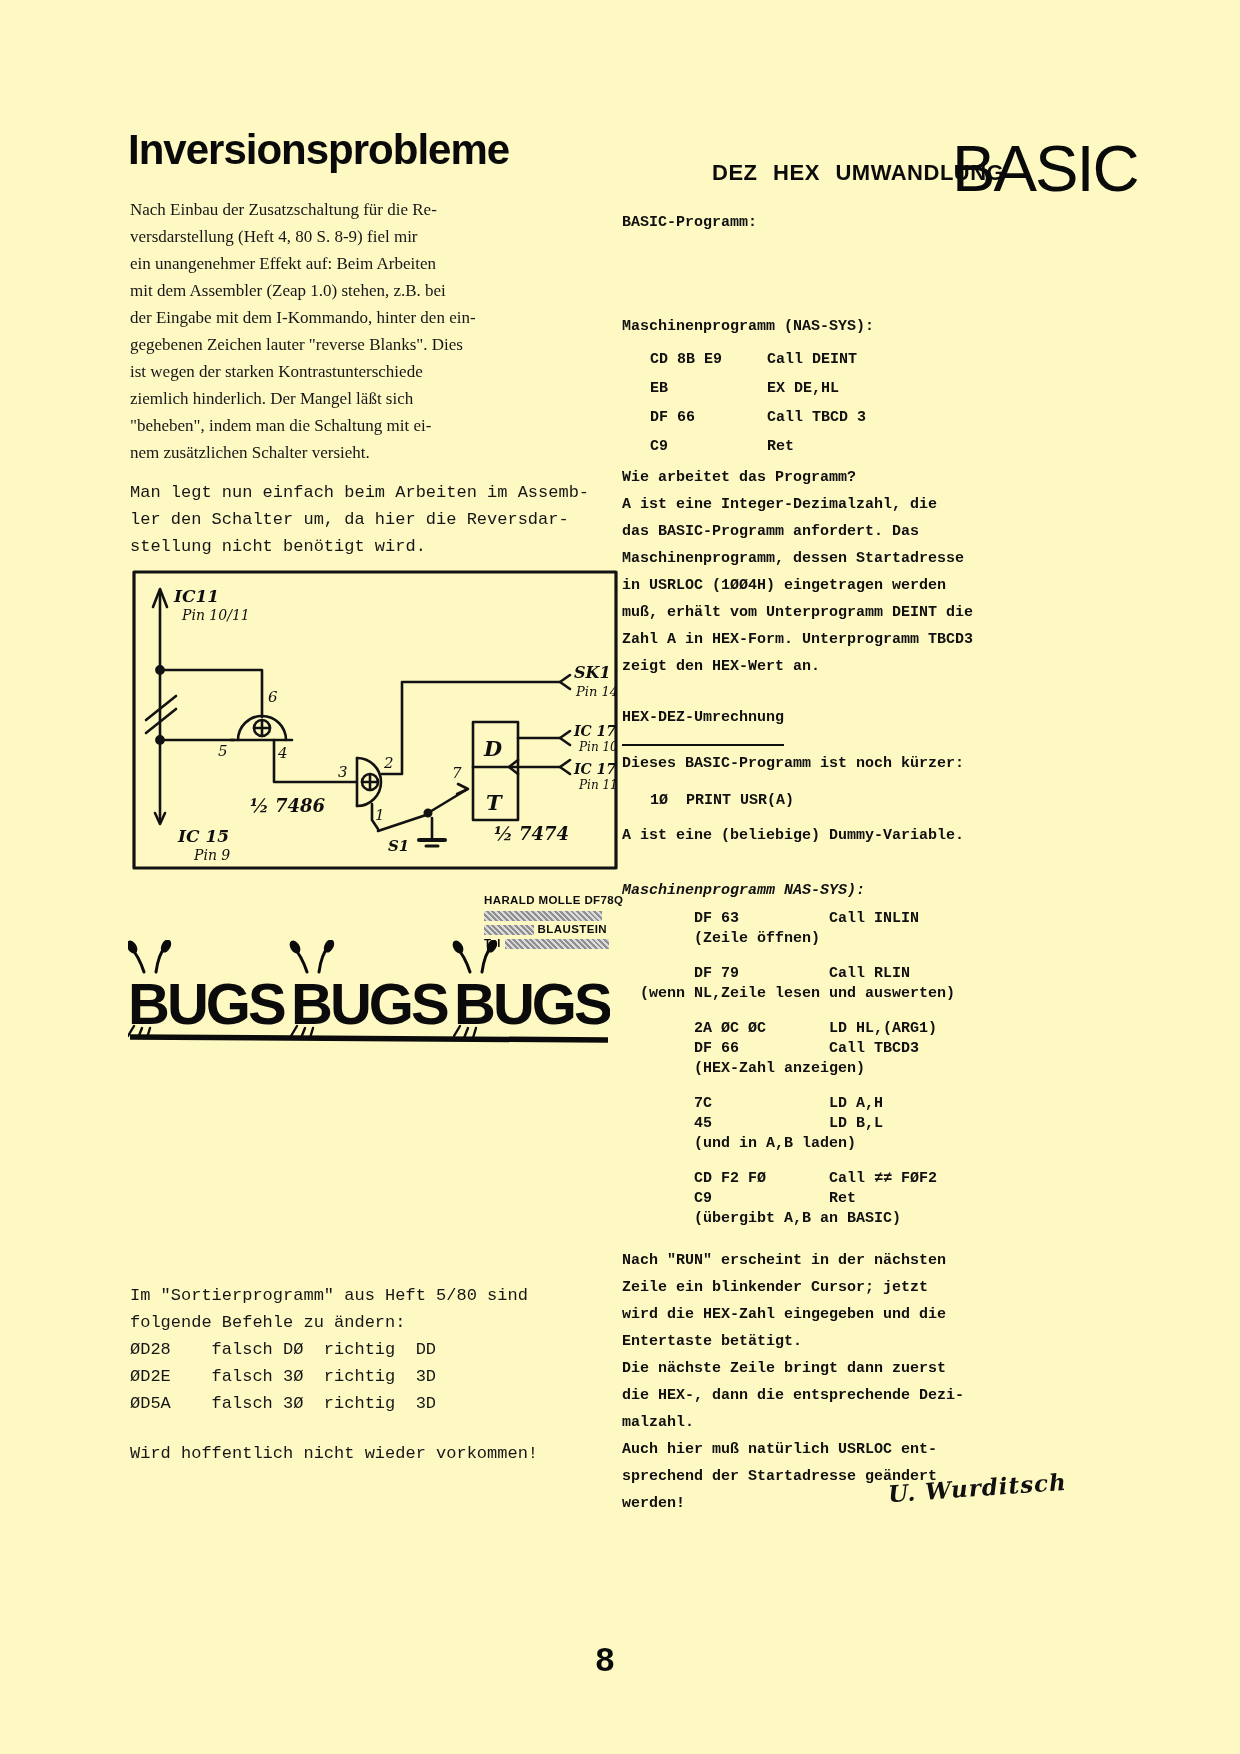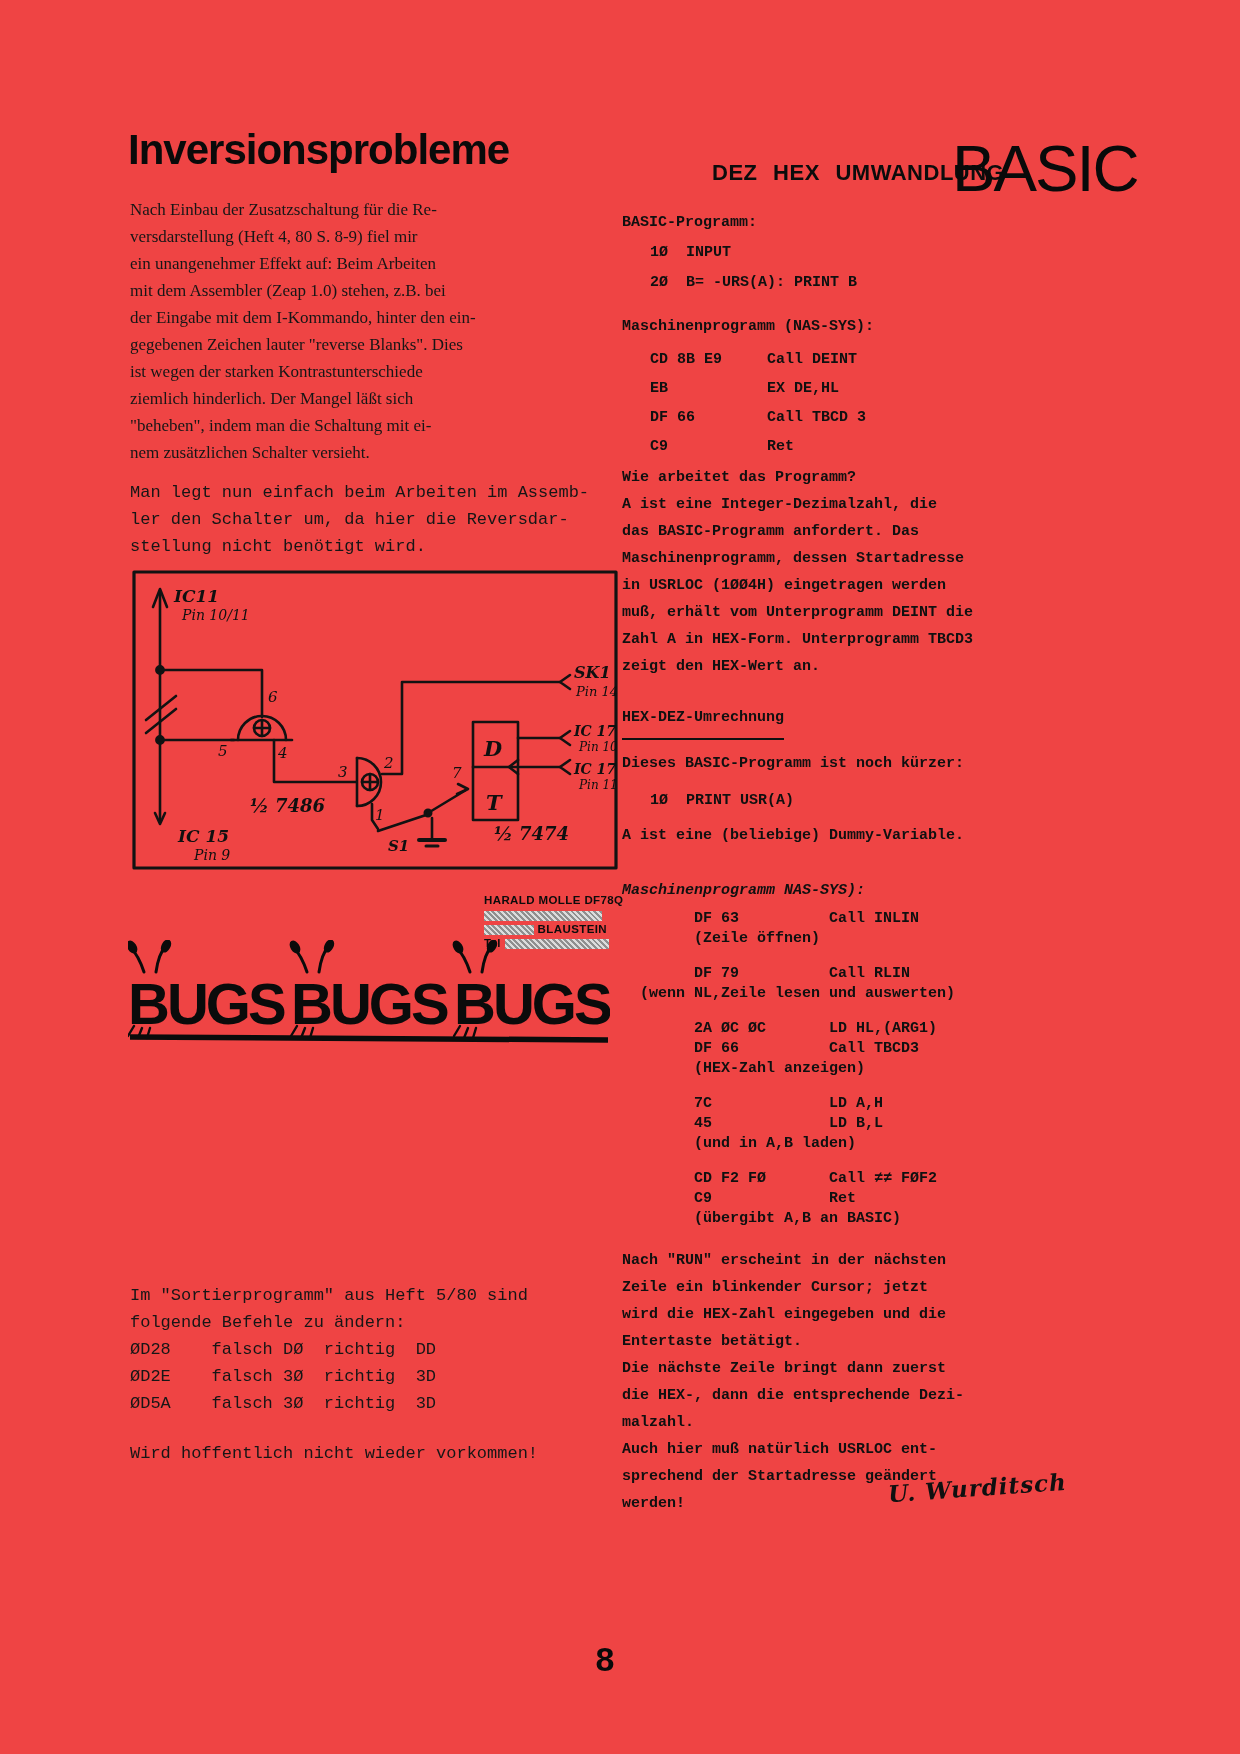--- a/index.html
+++ b/index.html
@@ -1,30 +1,30 @@
 <!DOCTYPE html>
 <html><head>
 <meta charset="utf-8">
 <style>
   html,body{margin:0;padding:0;background:#e8e8e8;}
-  .page{position:relative;width:1240px;height:1754px;background:#ef4444;overflow:hidden;
+  .page{position:relative;width:1240px;height:1754px;background:#fef9c3;overflow:hidden;
         font-family:"Liberation Mono","DejaVu Sans Mono",monospace;color:#131313;}
   .abs{position:absolute;}
   .mono{font-family:"Liberation Mono","DejaVu Sans Mono",monospace;white-space:pre-wrap;
         font-size:17px;line-height:27px;color:#161616;}
   .r{font-size:15px;font-weight:bold;color:#101010;}
   .code2{line-height:20px;}
   .codeblock{margin-bottom:15px;}
   .title{font-family:"Liberation Sans",sans-serif;font-weight:bold;font-size:42px;
          letter-spacing:-1px;color:#0a0a0a;}
   .kicker{font-family:"Liberation Sans",sans-serif;font-weight:bold;font-size:22px;
           letter-spacing:.5px;word-spacing:9px;color:#0c0c0c;}
   .logo{font-family:"Liberation Sans",sans-serif;font-weight:400;font-size:64px;
         letter-spacing:-2px;color:#0a0a0a;transform:scaleX(1.02);transform-origin:left;}
-  .hexdez{border-bottom:2.5px solid #101010;padding-bottom:7px;display:inline-block;}
+  .hexdez{border-bottom:2.5px solid #101010;padding-bottom:13px;display:inline-block;}
   .credit{font-family:"Liberation Sans",sans-serif;font-weight:bold;font-size:11.5px;
           letter-spacing:.4px;color:#0c0c0c;line-height:13px;}
   .redact{display:inline-block;height:10px;vertical-align:middle;
           background-image:repeating-linear-gradient(45deg,#8f8f8f 0 2px,#dcdcdc 2px 4px);}
   .signature{font-family:"DejaVu Serif",serif;font-style:italic;font-weight:bold;
              font-size:23px;letter-spacing:1px;transform:rotate(-4deg);color:#101010;}
   .pagenum{font-family:"Liberation Sans",sans-serif;font-weight:bold;font-size:34px;
            text-align:center;color:#0a0a0a;}
   svg text{font-family:"DejaVu Serif",serif;font-style:italic;fill:#101010;stroke:none;}
   svg .bugword{font-family:"Liberation Sans",sans-serif;font-style:normal;font-weight:bold;
@@ -169,22 +169,20 @@
 ØD28    falsch DØ  richtig  DD
 ØD2E    falsch 3Ø  richtig  3D
 ØD5A    falsch 3Ø  richtig  3D</div>
 
   <div class="abs mono" style="left:130px;top:1440px;width:492px;">Wird hoffentlich nicht wieder vorkommen!</div>
 
   <div class="abs kicker" style="left:712px;top:160px;">DEZ HEX UMWANDLUNG</div>
   <div class="abs logo" style="left:952px;top:132px;">BASIC</div>
 
   <div class="abs mono r" style="left:622px;top:209px;">BASIC-Programm:</div>
-  <div class="abs mono r" style="left:650px;top:238px;line-height:30px;">1Ø  INPUT
-2Ø  B= -URS(A): PRINT B</div>
 
   <div class="abs mono r" style="left:622px;top:313px;">Maschinenprogramm (NAS-SYS):</div>
   <div class="abs mono r" style="left:650px;top:345px;line-height:29px;">CD 8B E9     Call DEINT
 EB           EX DE,HL
 DF 66        Call TBCD 3
 C9           Ret</div>
 
   <div class="abs mono r" style="left:622px;top:464px;width:470px;">Wie arbeitet das Programm?
 A ist eine Integer-Dezimalzahl, die
 das BASIC-Programm anfordert. Das

